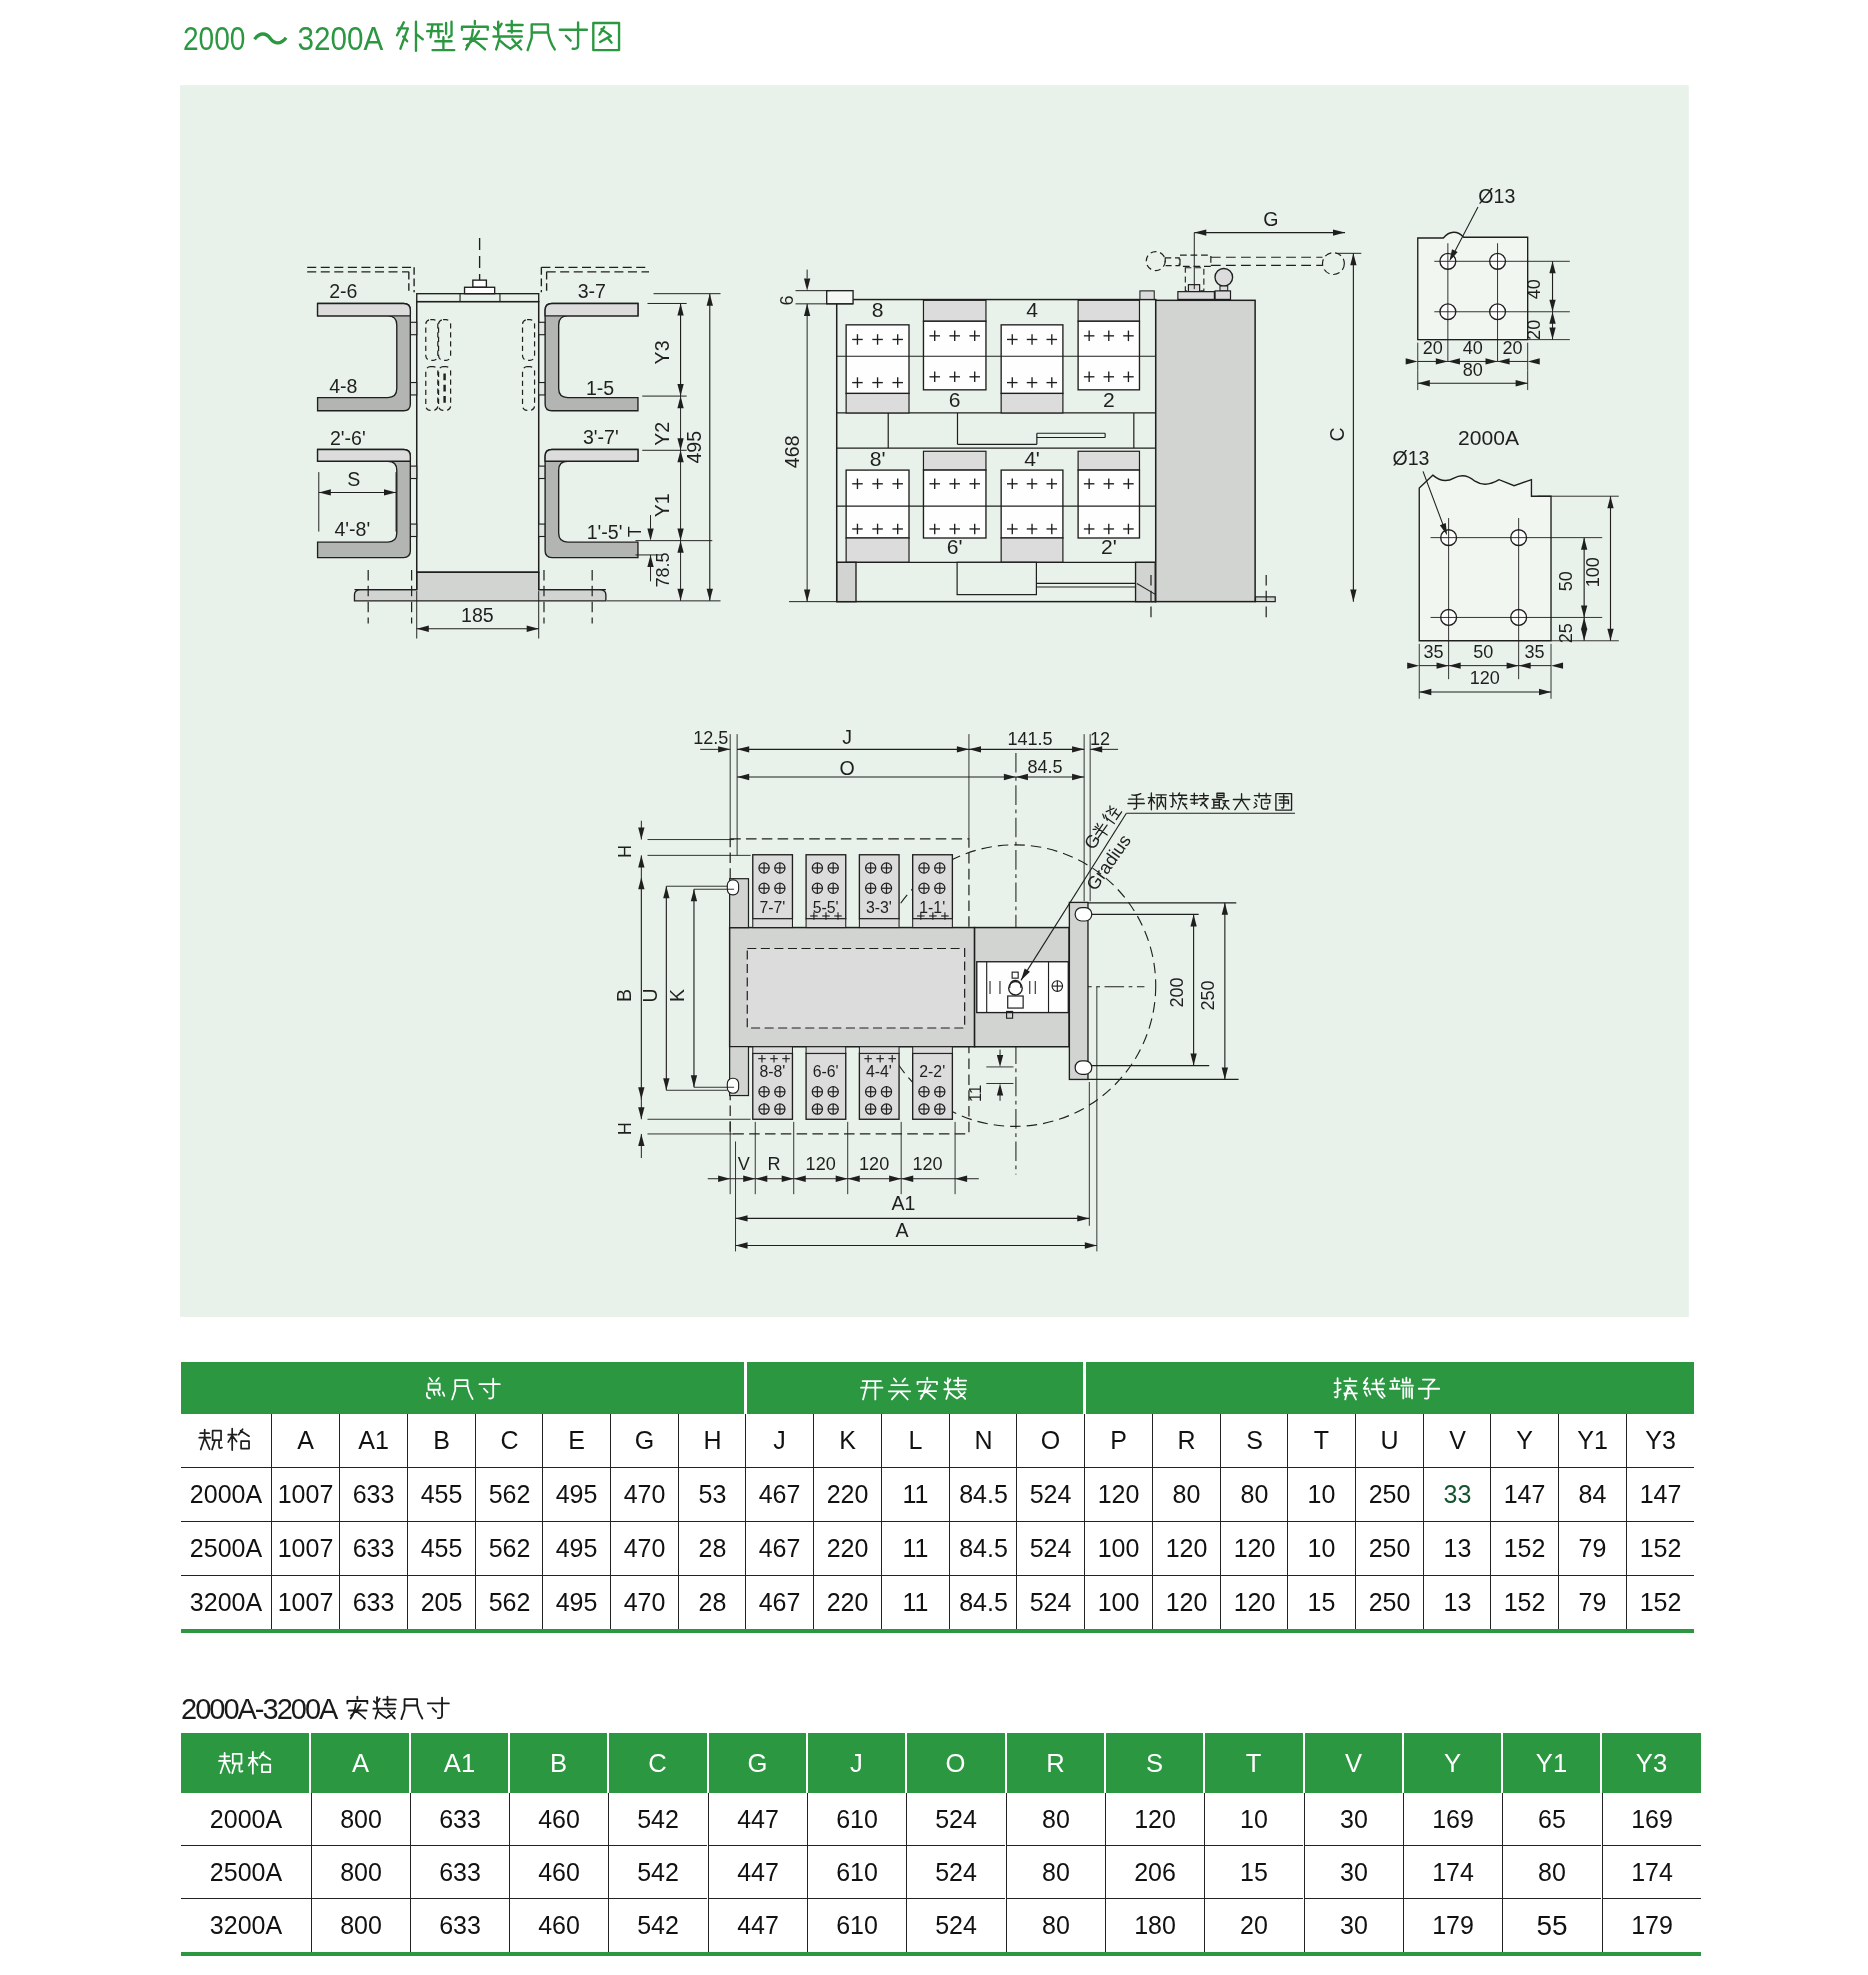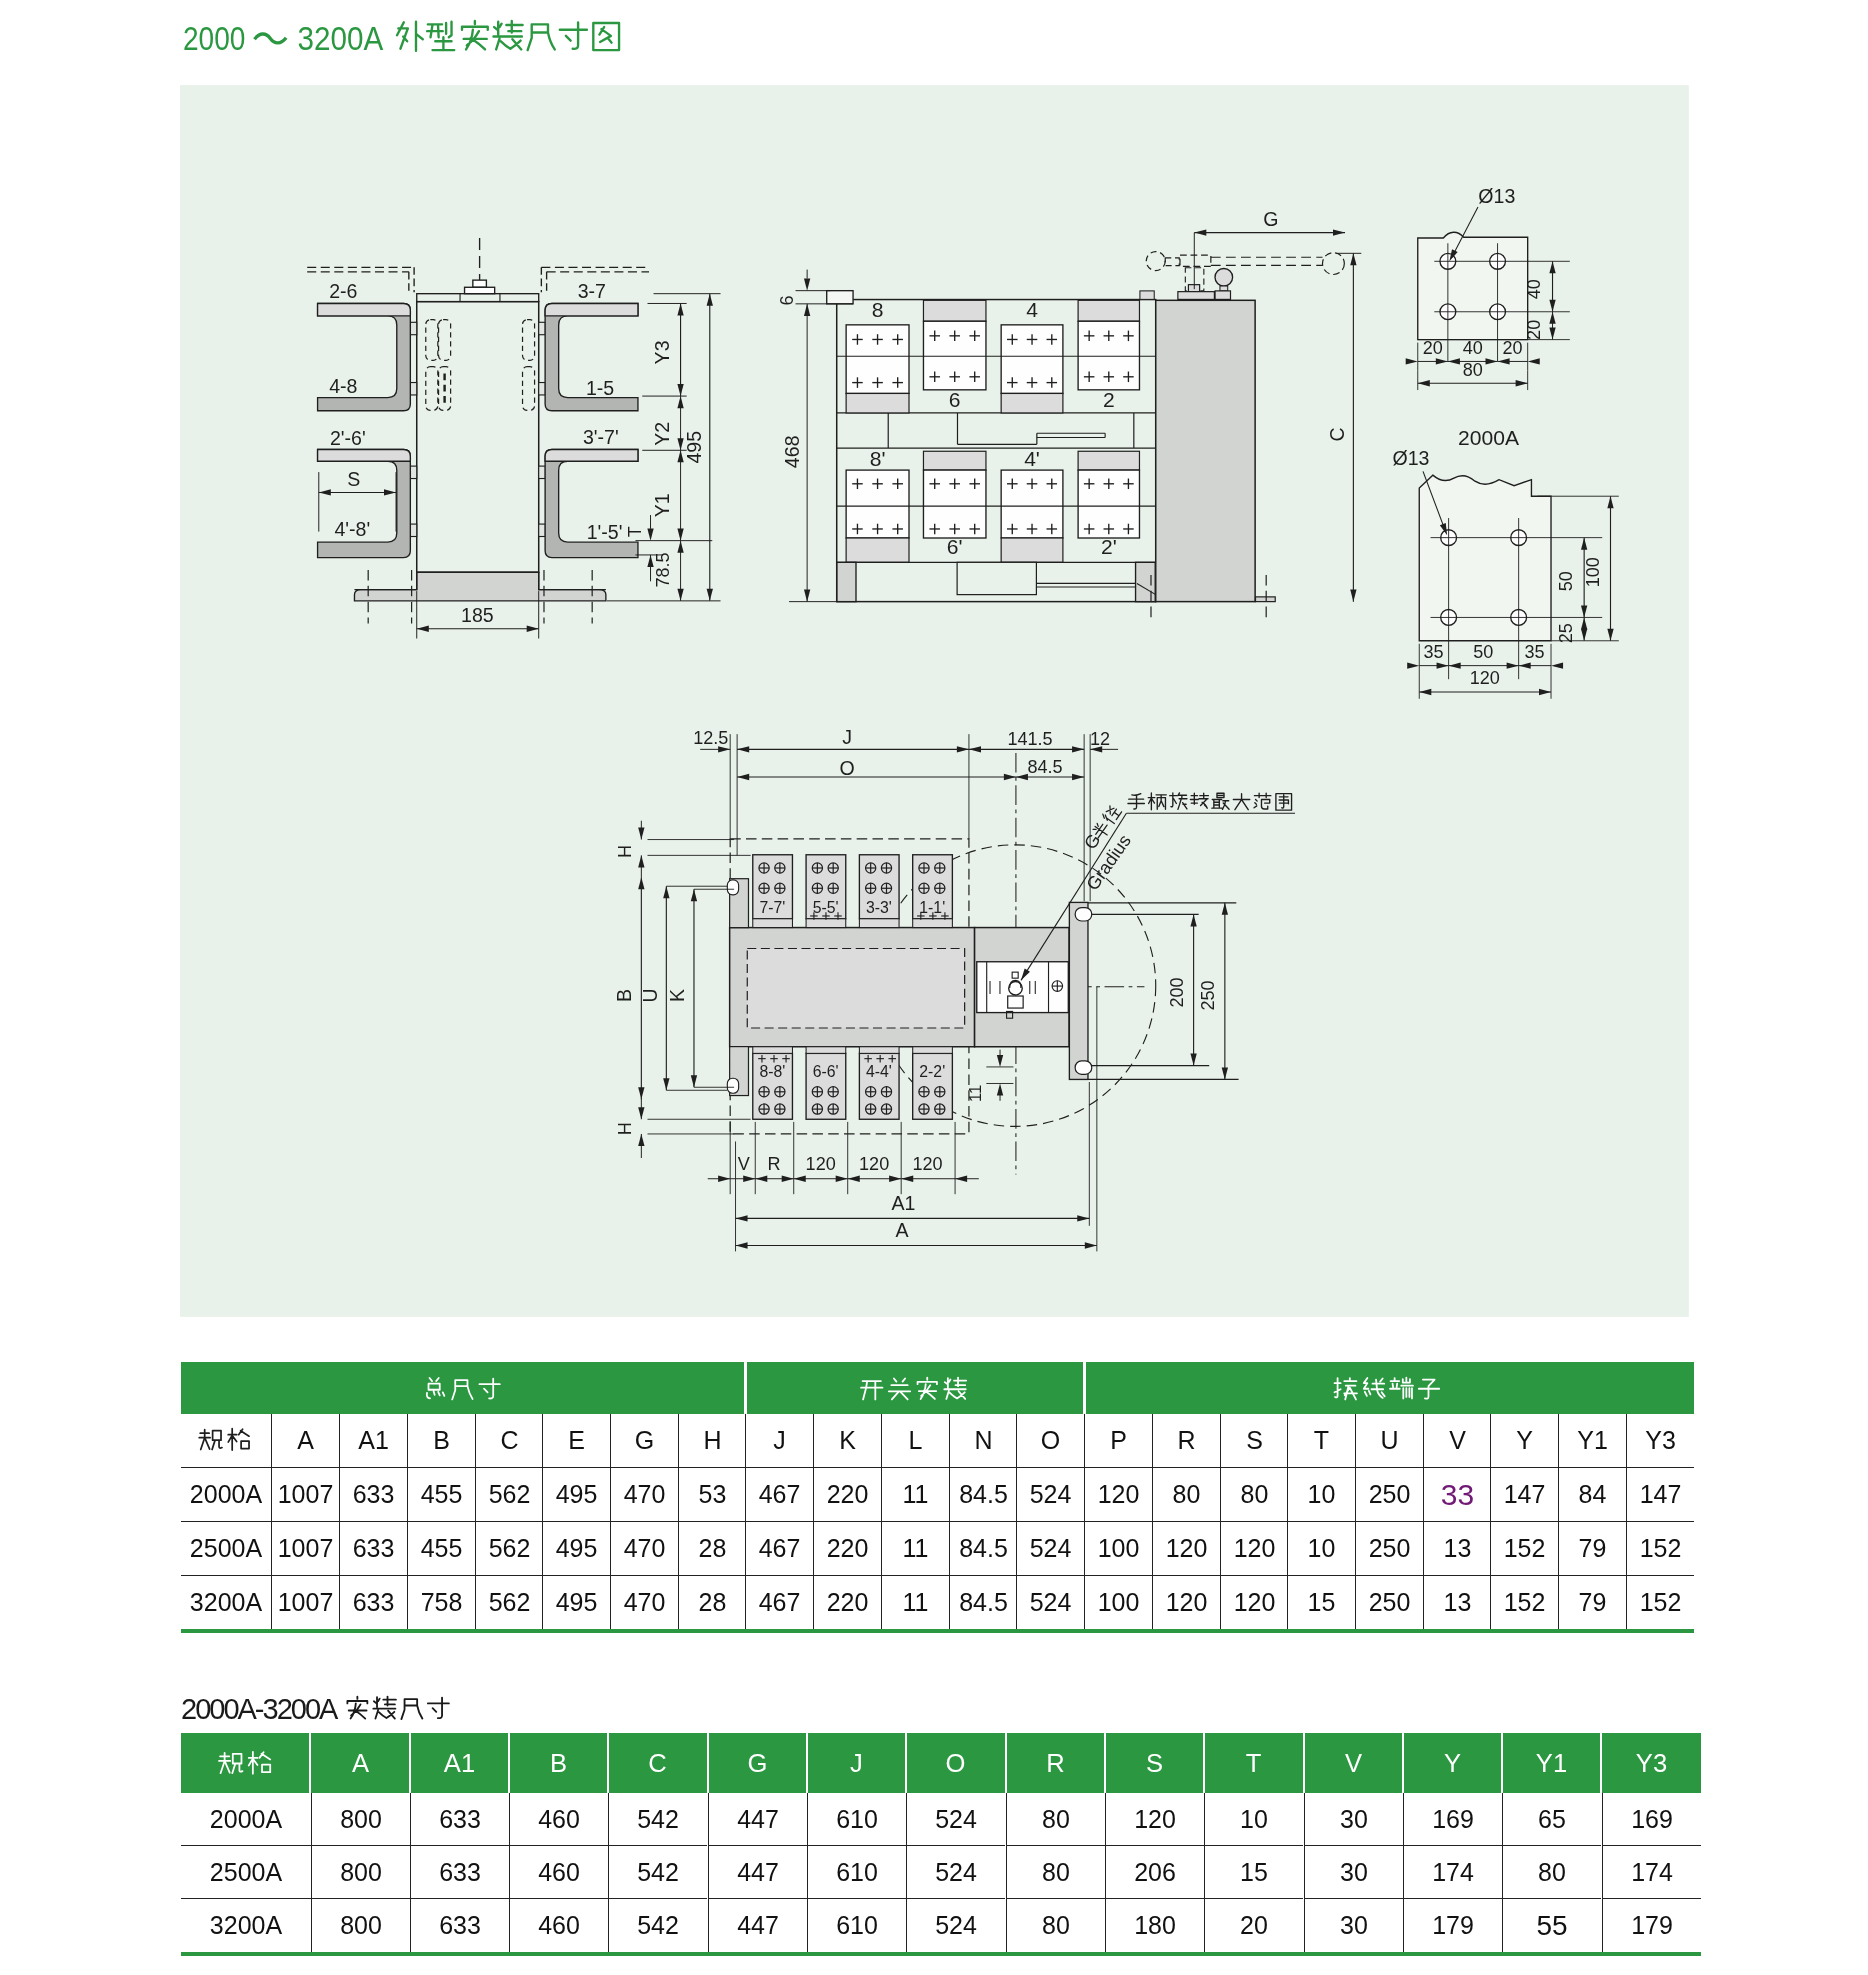--- a/index.html
+++ b/index.html
@@ -898,21 +898,21 @@
 <div style="position:absolute;left:564px;top:0;width:68px;height:54px;border-left:1.5px solid #222;border-bottom:1.5px solid #222;box-sizing:border-box;display:flex;align-items:center;justify-content:center;font-size:25px;color:#111;">467</div>
 <div style="position:absolute;left:632px;top:0;width:68px;height:54px;border-left:1.5px solid #222;border-bottom:1.5px solid #222;box-sizing:border-box;display:flex;align-items:center;justify-content:center;font-size:25px;color:#111;">220</div>
 <div style="position:absolute;left:700px;top:0;width:68px;height:54px;border-left:1.5px solid #222;border-bottom:1.5px solid #222;box-sizing:border-box;display:flex;align-items:center;justify-content:center;font-size:25px;color:#111;">11</div>
 <div style="position:absolute;left:768px;top:0;width:68px;height:54px;border-left:1.5px solid #222;border-bottom:1.5px solid #222;box-sizing:border-box;display:flex;align-items:center;justify-content:center;font-size:25px;color:#111;">84.5</div>
 <div style="position:absolute;left:835px;top:0;width:68px;height:54px;border-left:1.5px solid #222;border-bottom:1.5px solid #222;box-sizing:border-box;display:flex;align-items:center;justify-content:center;font-size:25px;color:#111;">524</div>
 <div style="position:absolute;left:903px;top:0;width:68px;height:54px;border-left:1.5px solid #222;border-bottom:1.5px solid #222;box-sizing:border-box;display:flex;align-items:center;justify-content:center;font-size:25px;color:#111;">120</div>
 <div style="position:absolute;left:971px;top:0;width:68px;height:54px;border-left:1.5px solid #222;border-bottom:1.5px solid #222;box-sizing:border-box;display:flex;align-items:center;justify-content:center;font-size:25px;color:#111;">80</div>
 <div style="position:absolute;left:1039px;top:0;width:68px;height:54px;border-left:1.5px solid #222;border-bottom:1.5px solid #222;box-sizing:border-box;display:flex;align-items:center;justify-content:center;font-size:25px;color:#111;">80</div>
 <div style="position:absolute;left:1106px;top:0;width:68px;height:54px;border-left:1.5px solid #222;border-bottom:1.5px solid #222;box-sizing:border-box;display:flex;align-items:center;justify-content:center;font-size:25px;color:#111;">10</div>
 <div style="position:absolute;left:1174px;top:0;width:68px;height:54px;border-left:1.5px solid #222;border-bottom:1.5px solid #222;box-sizing:border-box;display:flex;align-items:center;justify-content:center;font-size:25px;color:#111;">250</div>
-<div style="position:absolute;left:1242px;top:0;width:68px;height:54px;border-left:1.5px solid #222;border-bottom:1.5px solid #222;box-sizing:border-box;display:flex;align-items:center;justify-content:center;font-size:30px;color:#701a75;">33</div>
+<div style="position:absolute;left:1242px;top:0;width:68px;height:54px;border-left:1.5px solid #222;border-bottom:1.5px solid #222;box-sizing:border-box;display:flex;align-items:center;justify-content:center;font-size:25px;color:#14532d;">33</div>
 <div style="position:absolute;left:1309px;top:0;width:68px;height:54px;border-left:1.5px solid #222;border-bottom:1.5px solid #222;box-sizing:border-box;display:flex;align-items:center;justify-content:center;font-size:25px;color:#111;">147</div>
 <div style="position:absolute;left:1377px;top:0;width:68px;height:54px;border-left:1.5px solid #222;border-bottom:1.5px solid #222;box-sizing:border-box;display:flex;align-items:center;justify-content:center;font-size:25px;color:#111;">84</div>
 <div style="position:absolute;left:1445px;top:0;width:68px;height:54px;border-left:1.5px solid #222;border-bottom:1.5px solid #222;box-sizing:border-box;display:flex;align-items:center;justify-content:center;font-size:25px;color:#111;">147</div>
 </div>
 <div style="position:relative;height:54px;">
 <div style="position:absolute;left:0px;top:0;width:90px;height:54px;border-bottom:1.5px solid #222;box-sizing:border-box;display:flex;align-items:center;justify-content:center;font-size:25px;color:#111;">2500A</div>
 <div style="position:absolute;left:90px;top:0;width:68px;height:54px;border-left:1.5px solid #222;border-bottom:1.5px solid #222;box-sizing:border-box;display:flex;align-items:center;justify-content:center;font-size:25px;color:#111;">1007</div>
 <div style="position:absolute;left:158px;top:0;width:68px;height:54px;border-left:1.5px solid #222;border-bottom:1.5px solid #222;box-sizing:border-box;display:flex;align-items:center;justify-content:center;font-size:25px;color:#111;">633</div>
 <div style="position:absolute;left:226px;top:0;width:68px;height:54px;border-left:1.5px solid #222;border-bottom:1.5px solid #222;box-sizing:border-box;display:flex;align-items:center;justify-content:center;font-size:25px;color:#111;">455</div>
 <div style="position:absolute;left:294px;top:0;width:68px;height:54px;border-left:1.5px solid #222;border-bottom:1.5px solid #222;box-sizing:border-box;display:flex;align-items:center;justify-content:center;font-size:25px;color:#111;">562</div>
@@ -931,21 +931,21 @@
 <div style="position:absolute;left:1174px;top:0;width:68px;height:54px;border-left:1.5px solid #222;border-bottom:1.5px solid #222;box-sizing:border-box;display:flex;align-items:center;justify-content:center;font-size:25px;color:#111;">250</div>
 <div style="position:absolute;left:1242px;top:0;width:68px;height:54px;border-left:1.5px solid #222;border-bottom:1.5px solid #222;box-sizing:border-box;display:flex;align-items:center;justify-content:center;font-size:25px;color:#111;">13</div>
 <div style="position:absolute;left:1309px;top:0;width:68px;height:54px;border-left:1.5px solid #222;border-bottom:1.5px solid #222;box-sizing:border-box;display:flex;align-items:center;justify-content:center;font-size:25px;color:#111;">152</div>
 <div style="position:absolute;left:1377px;top:0;width:68px;height:54px;border-left:1.5px solid #222;border-bottom:1.5px solid #222;box-sizing:border-box;display:flex;align-items:center;justify-content:center;font-size:25px;color:#111;">79</div>
 <div style="position:absolute;left:1445px;top:0;width:68px;height:54px;border-left:1.5px solid #222;border-bottom:1.5px solid #222;box-sizing:border-box;display:flex;align-items:center;justify-content:center;font-size:25px;color:#111;">152</div>
 </div>
 <div style="position:relative;height:53px;">
 <div style="position:absolute;left:0px;top:0;width:90px;height:53px;box-sizing:border-box;display:flex;align-items:center;justify-content:center;font-size:25px;color:#111;">3200A</div>
 <div style="position:absolute;left:90px;top:0;width:68px;height:53px;border-left:1.5px solid #222;box-sizing:border-box;display:flex;align-items:center;justify-content:center;font-size:25px;color:#111;">1007</div>
 <div style="position:absolute;left:158px;top:0;width:68px;height:53px;border-left:1.5px solid #222;box-sizing:border-box;display:flex;align-items:center;justify-content:center;font-size:25px;color:#111;">633</div>
-<div style="position:absolute;left:226px;top:0;width:68px;height:53px;border-left:1.5px solid #222;box-sizing:border-box;display:flex;align-items:center;justify-content:center;font-size:25px;color:#111;">758</div>
+<div style="position:absolute;left:226px;top:0;width:68px;height:53px;border-left:1.5px solid #222;box-sizing:border-box;display:flex;align-items:center;justify-content:center;font-size:25px;color:#111;">205</div>
 <div style="position:absolute;left:294px;top:0;width:68px;height:53px;border-left:1.5px solid #222;box-sizing:border-box;display:flex;align-items:center;justify-content:center;font-size:25px;color:#111;">562</div>
 <div style="position:absolute;left:361px;top:0;width:68px;height:53px;border-left:1.5px solid #222;box-sizing:border-box;display:flex;align-items:center;justify-content:center;font-size:25px;color:#111;">495</div>
 <div style="position:absolute;left:429px;top:0;width:68px;height:53px;border-left:1.5px solid #222;box-sizing:border-box;display:flex;align-items:center;justify-content:center;font-size:25px;color:#111;">470</div>
 <div style="position:absolute;left:497px;top:0;width:68px;height:53px;border-left:1.5px solid #222;box-sizing:border-box;display:flex;align-items:center;justify-content:center;font-size:25px;color:#111;">28</div>
 <div style="position:absolute;left:564px;top:0;width:68px;height:53px;border-left:1.5px solid #222;box-sizing:border-box;display:flex;align-items:center;justify-content:center;font-size:25px;color:#111;">467</div>
 <div style="position:absolute;left:632px;top:0;width:68px;height:53px;border-left:1.5px solid #222;box-sizing:border-box;display:flex;align-items:center;justify-content:center;font-size:25px;color:#111;">220</div>
 <div style="position:absolute;left:700px;top:0;width:68px;height:53px;border-left:1.5px solid #222;box-sizing:border-box;display:flex;align-items:center;justify-content:center;font-size:25px;color:#111;">11</div>
 <div style="position:absolute;left:768px;top:0;width:68px;height:53px;border-left:1.5px solid #222;box-sizing:border-box;display:flex;align-items:center;justify-content:center;font-size:25px;color:#111;">84.5</div>
 <div style="position:absolute;left:835px;top:0;width:68px;height:53px;border-left:1.5px solid #222;box-sizing:border-box;display:flex;align-items:center;justify-content:center;font-size:25px;color:#111;">524</div>
 <div style="position:absolute;left:903px;top:0;width:68px;height:53px;border-left:1.5px solid #222;box-sizing:border-box;display:flex;align-items:center;justify-content:center;font-size:25px;color:#111;">100</div>

